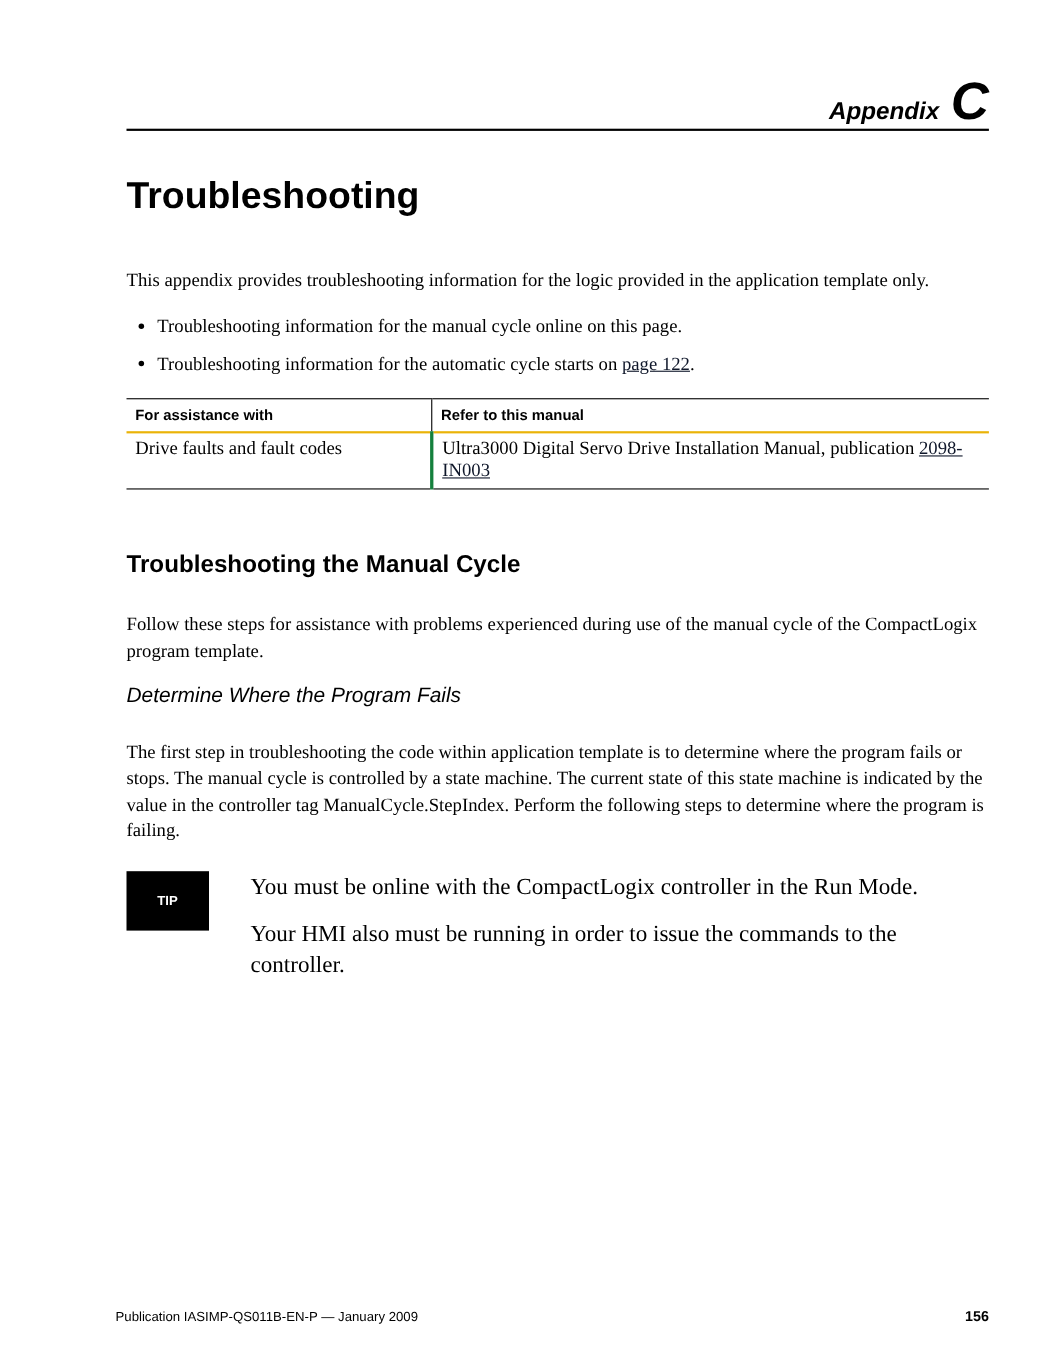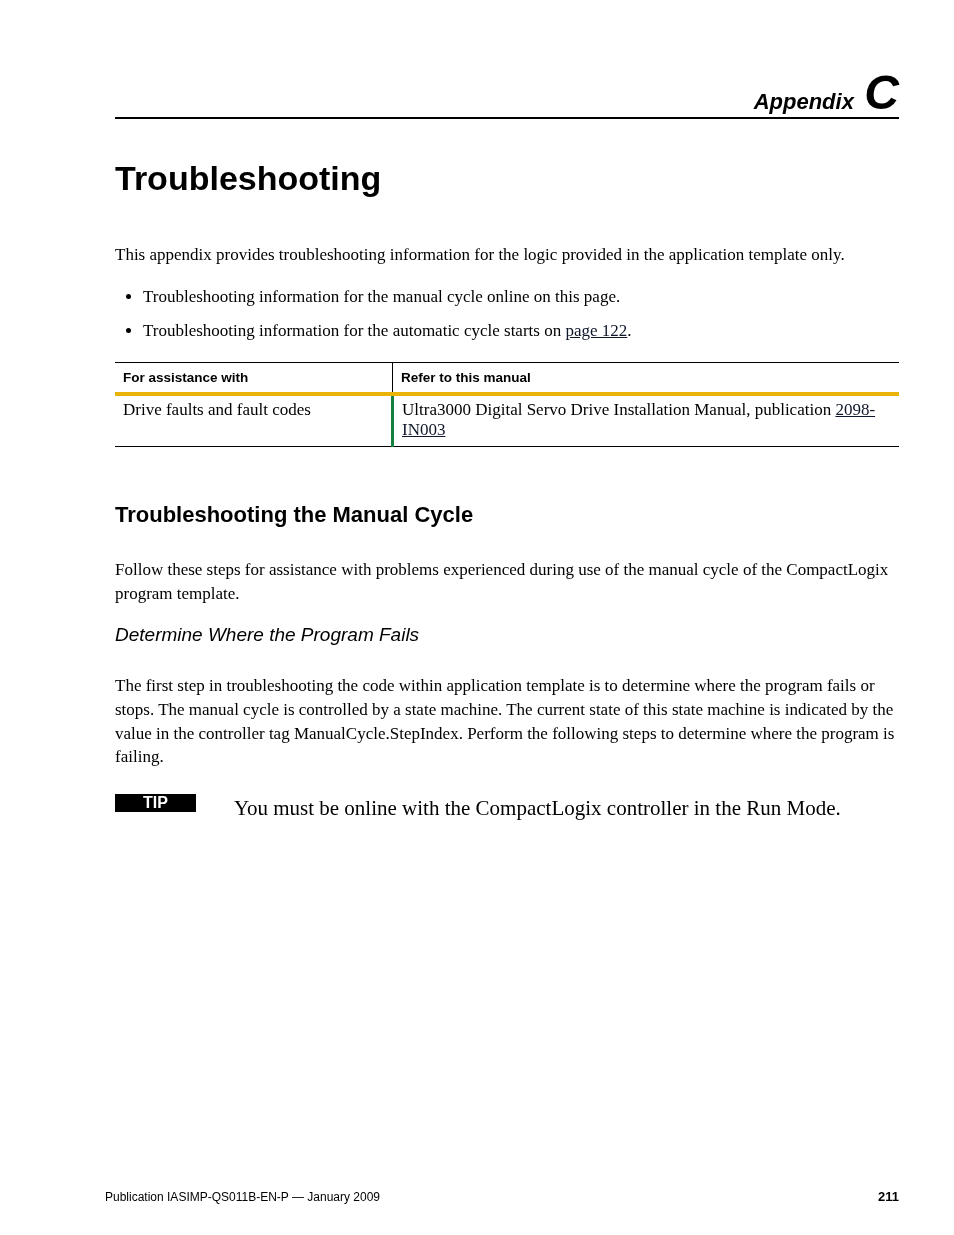--- a/index.html
+++ b/index.html
@@ -65,21 +65,21 @@
     border-collapse: collapse;
     width: 100%;
     margin-bottom: 55px;
   }
   table.ref-table th {
     font-family: Arial, Helvetica, sans-serif;
     font-weight: bold;
     font-size: 13.5px;
     text-align: left;
     border-top: 1px solid #000;
-    border-bottom: 4px solid #eab308;
+    border-bottom: 2px solid #eab308;
     padding: 7px 8px;
   }
   table.ref-table td {
     font-size: 17px;
     padding: 4px 8px 6px 8px;
     border-bottom: 1px solid #000;
     vertical-align: top;
   }
   table.ref-table th:first-child,
   table.ref-table td:first-child {
@@ -107,22 +107,22 @@
   .tip-row {
     display: flex;
     align-items: flex-start;
     margin-top: 25px;
   }
   .tip-badge {
     background: #000;
     color: #fff;
     font-family: Arial, Helvetica, sans-serif;
     font-weight: bold;
-    font-size: 16px;
-    padding: 0 28px;
+    font-size: 12px;
+    padding: 20px 28px;
     margin-right: 38px;
     flex-shrink: 0;
   }
   .tip-text p {
     font-size: 21px;
     line-height: 1.4;
     margin: 0 0 12px 0;
   }
   .footer {
     position: absolute;
@@ -188,21 +188,22 @@
   <p class="body">Follow these steps for assistance with problems experienced during use of the manual cycle of the CompactLogix program template.</p>
 
   <h3 class="sub-title">Determine Where the Program Fails</h3>
 
   <p class="body">The first step in troubleshooting the code within application template is to determine where the program fails or stops. The manual cycle is controlled by a state machine. The current state of this state machine is indicated by the value in the controller tag ManualCycle.StepIndex. Perform the following steps to determine where the program is failing.</p>
 
   <div class="tip-row">
     <div class="tip-badge">TIP</div>
     <div class="tip-text">
       <p>You must be online with the CompactLogix controller in the Run Mode.</p>
+      <p>Your HMI also must be running in order to issue the commands to the controller.</p>
     </div>
   </div>
 
   <div class="footer">
     <span class="pub">Publication IASIMP-QS011B-EN-P — January 2009</span>
-    <span class="pagenum">211</span>
+    <span class="pagenum">156</span>
   </div>
 
 </div>
 
 </body></html>

